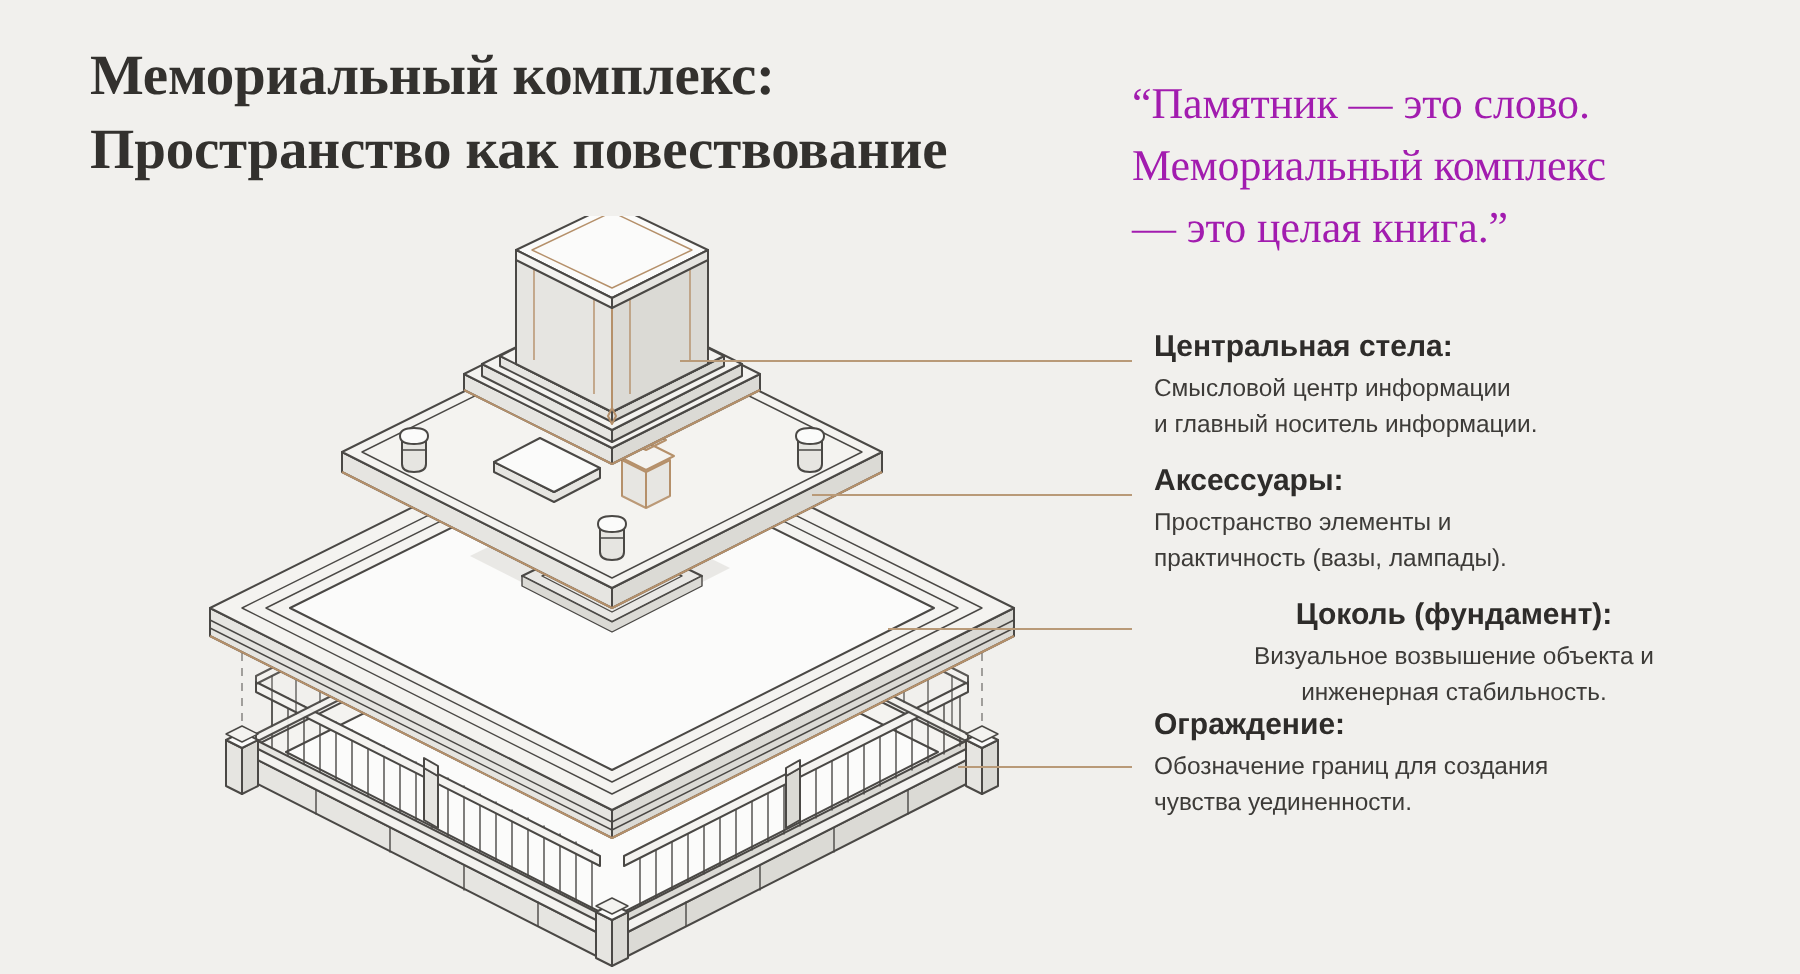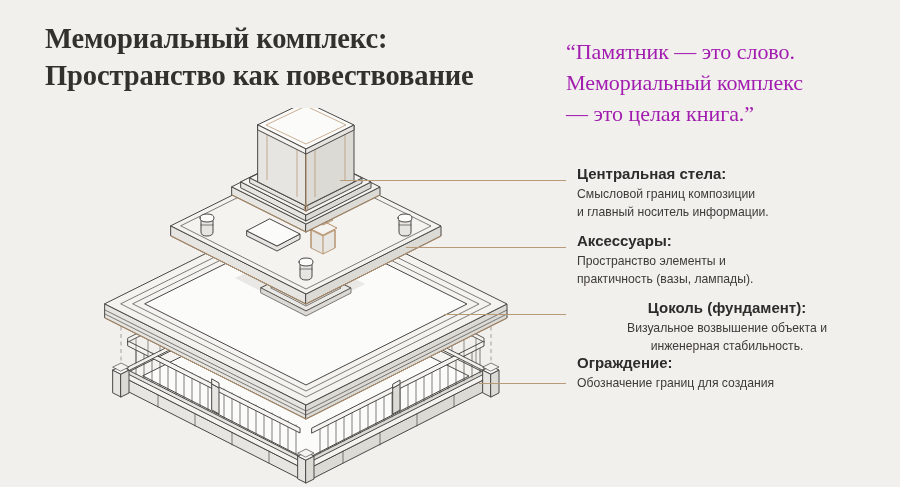--- a/index.html
+++ b/index.html
@@ -338,21 +338,21 @@
   </div>
 
   <div class="connector" style="left:340px;top:180px;width:226px;"></div>
   <div class="connector" style="left:406px;top:247px;width:160px;"></div>
   <div class="connector" style="left:444px;top:314px;width:122px;"></div>
   <div class="connector" style="left:479px;top:383px;width:87px;"></div>
 
   <div class="label-block" style="top:164px;">
     <div class="label-title">Центральная стела:</div>
     <div class="label-desc">
-      <span>Смысловой границ композиции</span>
+      <span>Смысловой центр информации</span>
       <span>и главный носитель информации.</span>
     </div>
   </div>
 
   <div class="label-block" style="top:231px;">
     <div class="label-title">Аксессуары:</div>
     <div class="label-desc">
       <span>Пространство элементы и</span>
       <span>практичность (вазы, лампады).</span>
     </div>
@@ -363,16 +363,17 @@
     <div class="label-desc">
       <span>Визуальное возвышение объекта и</span>
       <span>инженерная стабильность.</span>
     </div>
   </div>
 
   <div class="label-block" style="top:353px;">
     <div class="label-title">Ограждение:</div>
     <div class="label-desc">
       <span>Обозначение границ для создания</span>
+      <span>чувства уединенности.</span>
     </div>
   </div>
 
 </div>
 
 </body></html>

